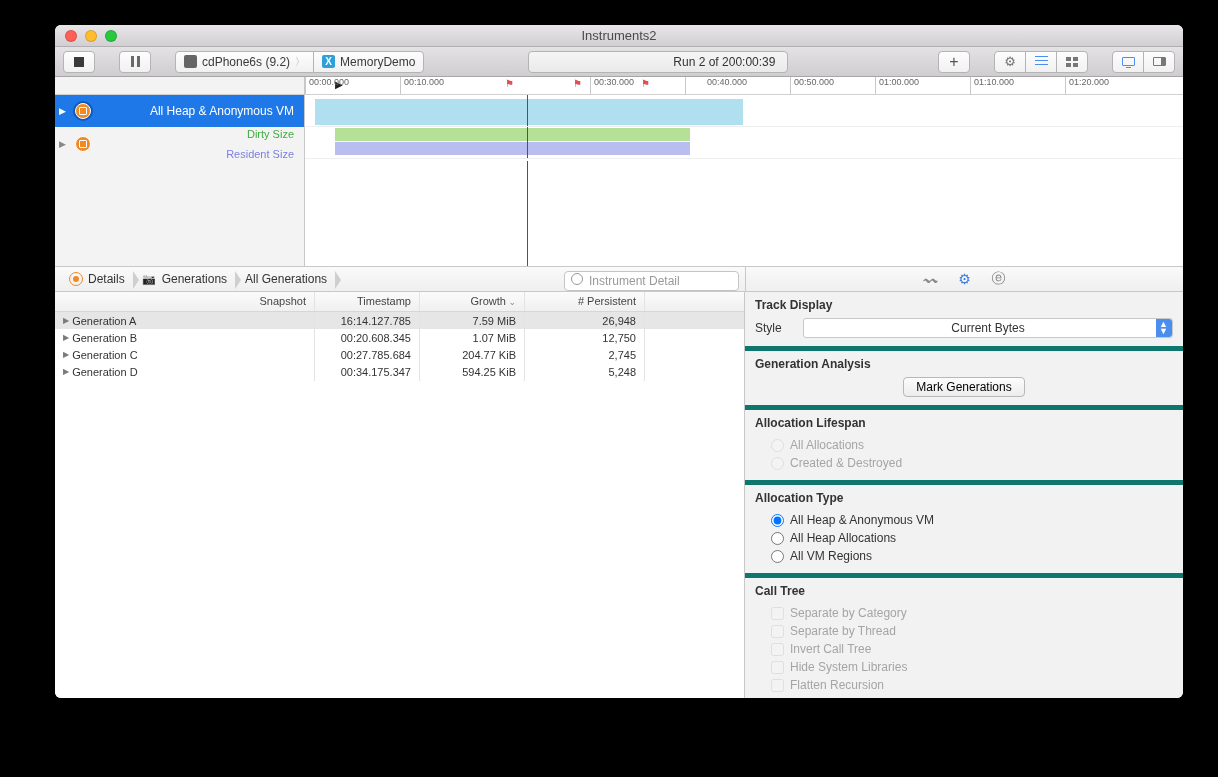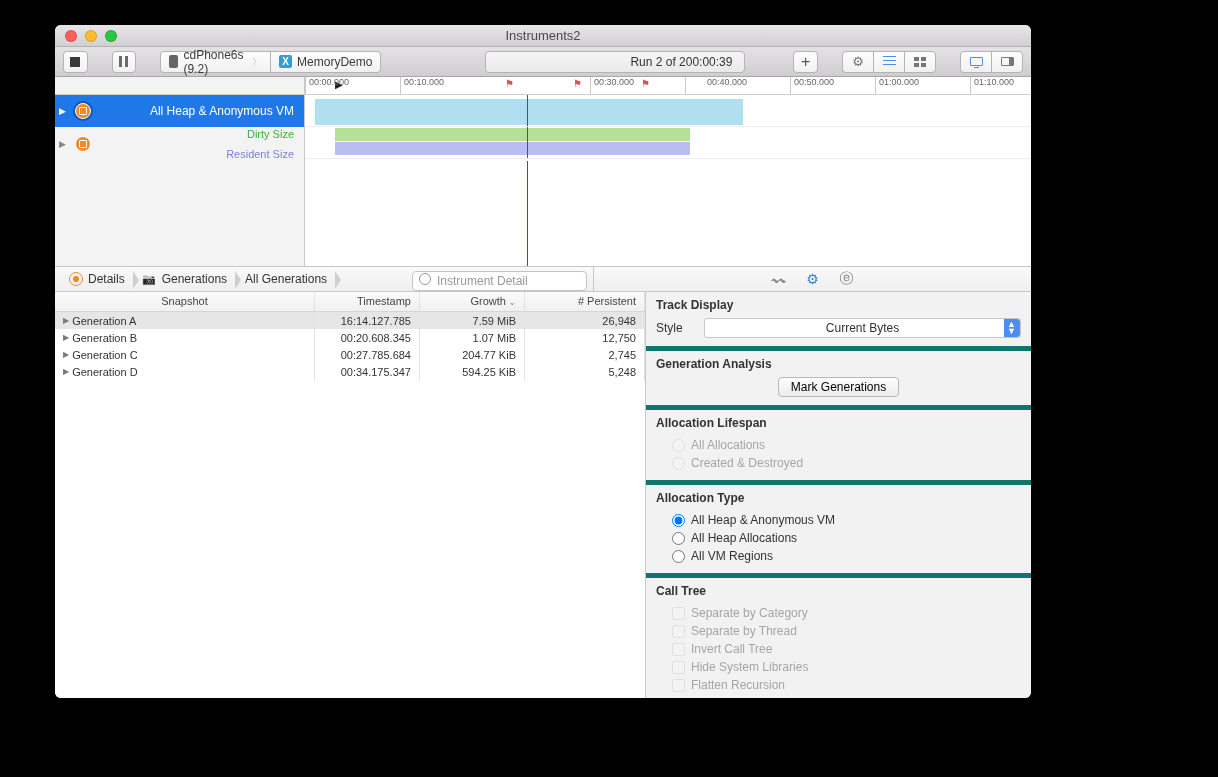--- a/index.html
+++ b/index.html
@@ -9,21 +9,21 @@
     height: 777px;
     font-family: -apple-system, "Helvetica Neue", Arial, sans-serif;
     font-size: 12px;
     color: #333;
     position: relative;
   }
   .window {
     position: absolute;
     left: 55px;
     top: 25px;
-    width: 976px;
+    width: 1128px;
     height: 673px;
     background: #fff;
     border-radius: 6px;
     box-shadow: 0 10px 40px rgba(0,0,0,0.5);
     display: flex;
     flex-direction: column;
     overflow: hidden;
   }
 
   
@@ -197,21 +197,21 @@
   
   .bottom { flex:1; display:flex; overflow:hidden; }
   .bottom-left { flex:1; display:flex; flex-direction:column; border-right:1px solid #c8c8c8; }
   .tbl-head {
     display:flex; height:20px; background:linear-gradient(#fbfbfb,#f0f0f0);
     border-bottom:1px solid #d6d6d6; font-size:11px; color:#444;
   }
   .tbl-head div, .tbl-row div {
     padding:3px 8px; border-right:1px solid #e3e3e3; overflow:hidden; white-space:nowrap;
   }
-  .c-snap { flex:0 0 260px; text-align:center;}
+  .c-snap { flex:0 0 260px; text-align:right;}
   .c-ts { flex:0 0 105px; text-align:right;}
   .c-gr { flex:0 0 105px; text-align:right;}
   .c-pe { flex:0 0 120px; text-align:right;}
   .tbl-head .c-gr::after{content:" ⌄"; font-size:9px; color:#888;}
   .tbl-body { flex:1; overflow:auto; font-size:11px; background:#fff;}
   .tbl-row { display:flex; height:17px; align-items:center;}
   .tbl-row:nth-child(1){ background:#e6e6e6;}
   .tbl-row .c-snap { display:flex; align-items:center; gap:3px;}
   .tbl-row .tri2 { font-size:8px; color:#7a7a7a;}
 

